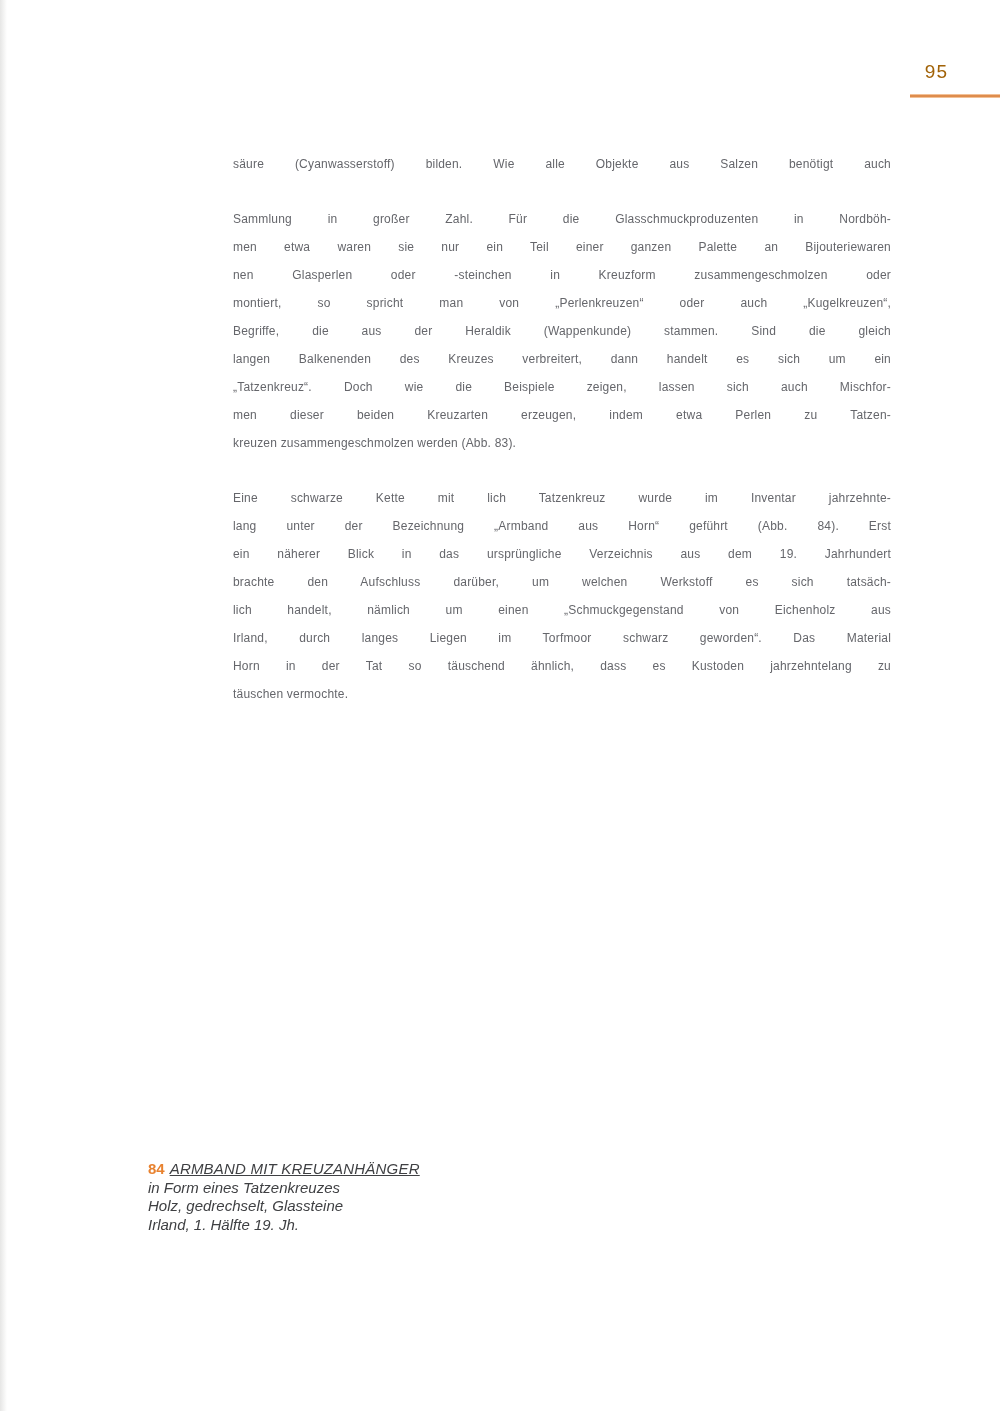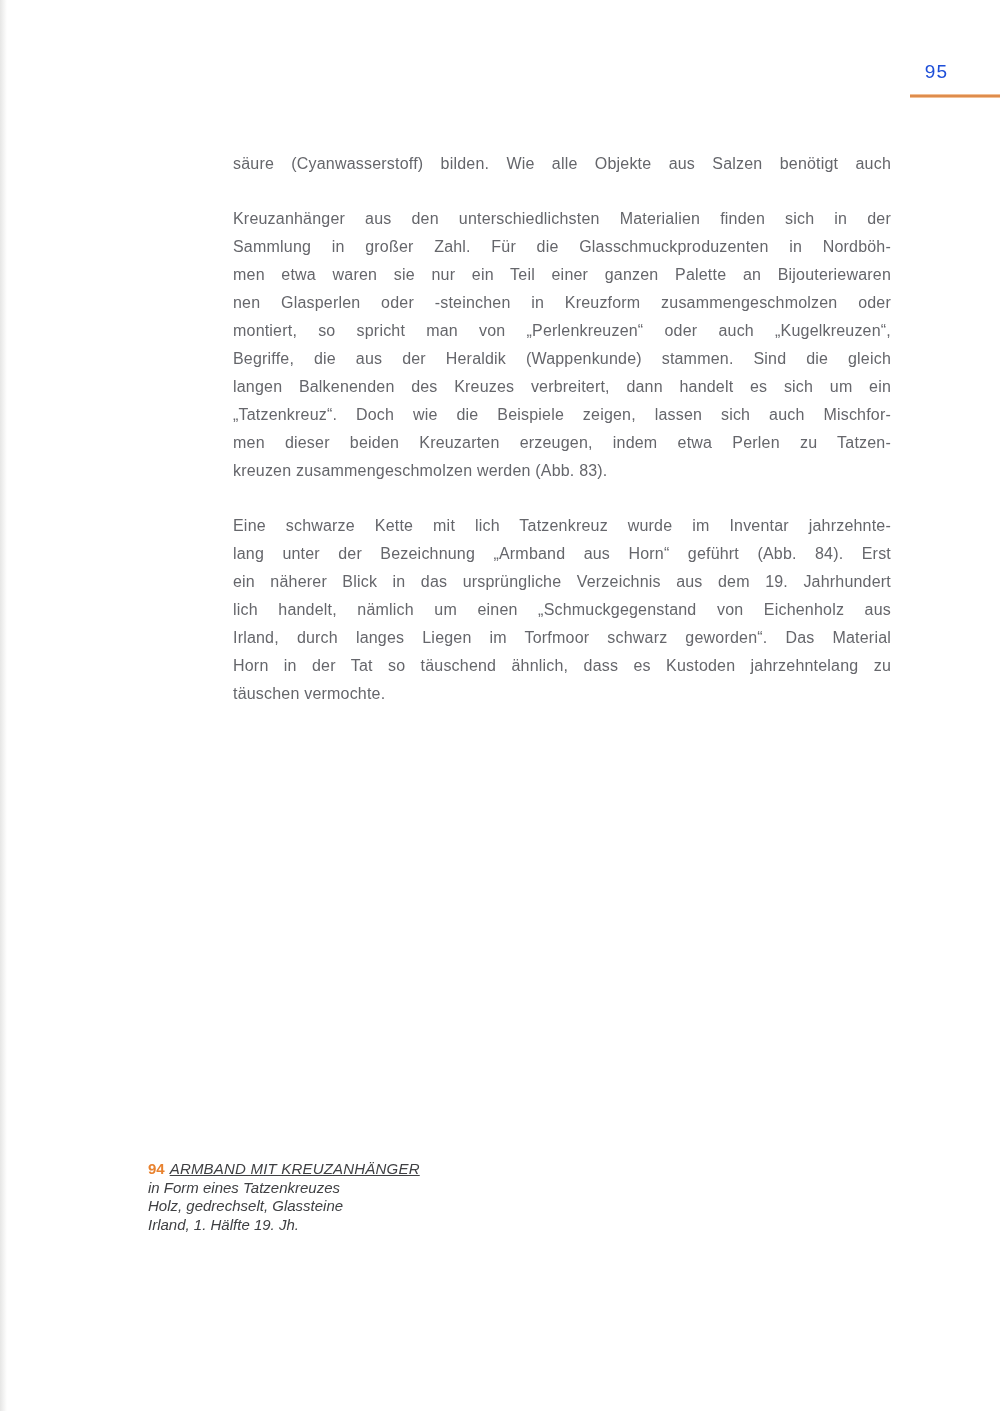--- a/index.html
+++ b/index.html
@@ -10,29 +10,29 @@
     overflow: hidden;
     font-family: "Liberation Sans", sans-serif;
   }
   .page-edge {
     position: absolute; left: 0; top: 0; width: 7px; height: 100%;
     background: linear-gradient(90deg, rgba(200,200,198,0.45), rgba(255,255,255,0));
   }
   .pageno {
     position: absolute; top: 61px; right: 52px;
     font-size: 19px; font-weight: 300; letter-spacing: 1px;
-    color: #1d4ed8;
+    color: #a16207;
   }
   .header-rule {
     position: absolute; top: 94px; left: 910px; right: 0; height: 4px;
     background: linear-gradient(180deg, #f2c096 0 1px, #de8c4d 1px 3px, #f2c096 3px 4px);
   }
   .article {
     position: absolute; left: 233px; top: 150px; width: 658px;
-    font-size: 16px; line-height: 28px; font-weight: 300;
+    font-size: 12px; line-height: 28px; font-weight: 300;
     color: #65666b; letter-spacing: 0.2px;
   }
   .para { margin: 0; }
   .para + .para { margin-top: 27px; }
   .pline { text-align: justify; text-align-last: justify; }
   .pline.last { text-align-last: left; }
   .photo-wrap { position: absolute; left: 382px; top: 818px; width: 528px; height: 494px; z-index: 1; }
   .caption {
     position: absolute; left: 148px; top: 1160px; width: 320px; z-index: 3;
     font-size: 15px; line-height: 18.5px; font-style: italic; color: #3f4043;
@@ -46,48 +46,48 @@
 <div class="page-edge"></div>
 
 <div class="pageno">95</div>
 <div class="header-rule"></div>
 
 <div class="article">
     <div class="para">
       <div class="pline">säure (Cyanwasserstoff) bilden. Wie alle Objekte aus Salzen benötigt auch</div>
     </div>
     <div class="para">
-      <div class="pline">Kreuzanhänger aus den unterschiedlichsten Materialien finden sich in der</div>
       <div class="pline">Sammlung in großer Zahl. Für die Glasschmuckproduzenten in Nordböh-</div>
       <div class="pline">men etwa waren sie nur ein Teil einer ganzen Palette an Bijouteriewaren</div>
       <div class="pline">nen Glasperlen oder -steinchen in Kreuzform zusammengeschmolzen oder</div>
       <div class="pline">montiert, so spricht man von „Perlenkreuzen“ oder auch „Kugelkreuzen“,</div>
       <div class="pline">Begriffe, die aus der Heraldik (Wappenkunde) stammen. Sind die gleich</div>
       <div class="pline">langen Balkenenden des Kreuzes verbreitert, dann handelt es sich um ein</div>
       <div class="pline">„Tatzenkreuz“. Doch wie die Beispiele zeigen, lassen sich auch Mischfor-</div>
       <div class="pline">men dieser beiden Kreuzarten erzeugen, indem etwa Perlen zu Tatzen-</div>
       <div class="pline last">kreuzen zusammengeschmolzen werden (Abb. 83).</div>
     </div>
     <div class="para">
       <div class="pline">Eine schwarze Kette mit lich Tatzenkreuz wurde im Inventar jahrzehnte-</div>
       <div class="pline">lang unter der Bezeichnung „Armband aus Horn“ geführt (Abb. 84). Erst</div>
       <div class="pline">ein näherer Blick in das ursprüngliche Verzeichnis aus dem 19. Jahrhundert</div>
+      <div class="pline">brachte den Aufschluss darüber, um welchen Werkstoff es sich tatsäch-</div>
       <div class="pline">lich handelt, nämlich um einen „Schmuckgegenstand von Eichenholz aus</div>
       <div class="pline">Irland, durch langes Liegen im Torfmoor schwarz geworden“. Das Material</div>
       <div class="pline">Horn in der Tat so täuschend ähnlich, dass es Kustoden jahrzehntelang zu</div>
       <div class="pline last">täuschen vermochte.</div>
     </div>
   </div>
 
 <div class="photo-wrap">
 <svg width="528" height="494" viewBox="382 818 910 1312" xmlns="http://www.w3.org/2000/svg">
   
 </svg>
 </div>
 
 <div class="caption">
   <div>
-    <span class="cap-num">94</span><span class="cap-title">ARMBAND MIT KREUZANHÄNGER</span>
+    <span class="cap-num">84</span><span class="cap-title">ARMBAND MIT KREUZANHÄNGER</span>
   </div>
   <div>in Form eines Tatzenkreuzes</div>
   <div>Holz, gedrechselt, Glassteine</div>
   <div>Irland, 1. Hälfte 19. Jh.</div>
 </div>
 
 </body></html>

